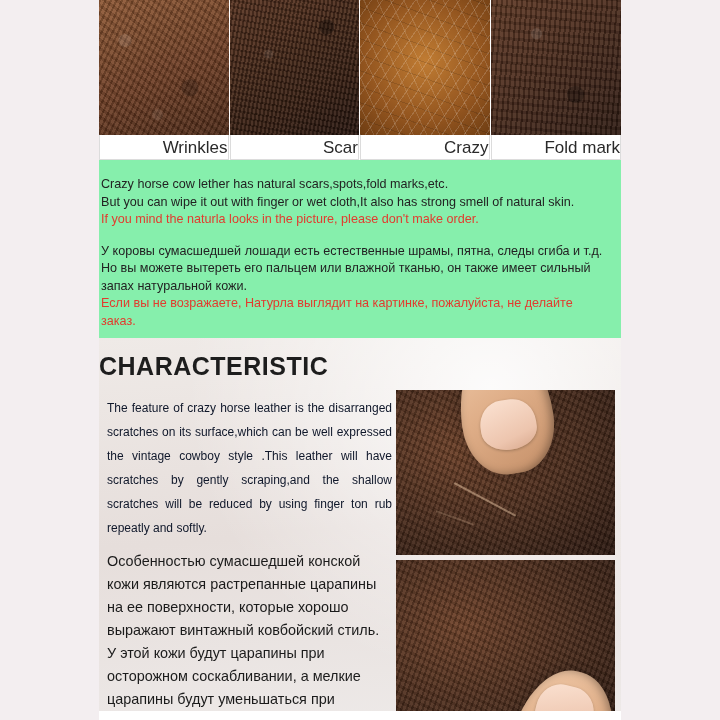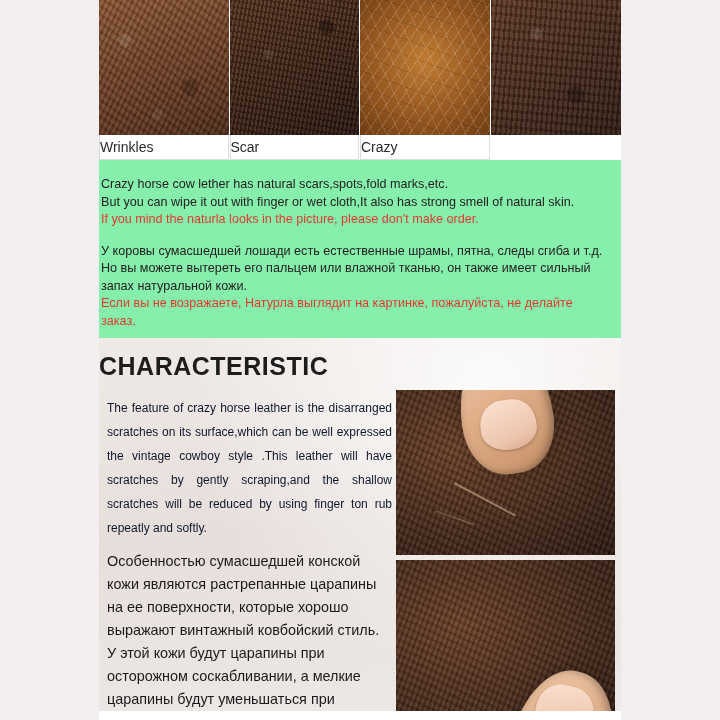--- a/index.html
+++ b/index.html
@@ -46,22 +46,22 @@
   .swatch:last-child { border-right: none; }
   .swatch-img {
     height: 135px;
     width: 100%;
     position: relative;
     overflow: hidden;
   }
   .swatch-caption {
     height: 25px;
     line-height: 25px;
-    text-align: left;
-    font-size: 14px;
+    text-align: right;
+    font-size: 17px;
     color: #2a2a2a;
     background: #ffffff;
     border: 1px solid #dcdcdc;
     border-top: none;
     box-sizing: border-box;
   }
 
   
   .tex-wrinkles {
     background-color: #7a4a2d;
@@ -226,20 +226,21 @@
       <div class="swatch">
         <div class="swatch-img tex-scar"></div>
         <div class="swatch-caption">Scar</div>
       </div>
       <div class="swatch">
         <div class="swatch-img tex-spots"></div>
         <div class="swatch-caption">Crazy</div>
       </div>
       <div class="swatch">
         <div class="swatch-img tex-fold"></div>
+        <div class="swatch-caption">Fold mark</div>
       </div>
     </div>
 
     <div class="desc">
       <p>Crazy horse cow lether has natural scars,spots,fold marks,etc.</p>
       <p>But you can wipe it out with finger or wet cloth,It also has strong smell of natural skin.</p>
       <p class="warn">If you mind the naturla looks in the picture, please don't make order.</p>
       <div class="gap"></div>
       <p>У коровы сумасшедшей лошади есть естественные шрамы, пятна, следы сгиба и т.д.</p>
       <p>Но вы можете вытереть его пальцем или влажной тканью, он также имеет сильный запах натуральной кожи.</p>

